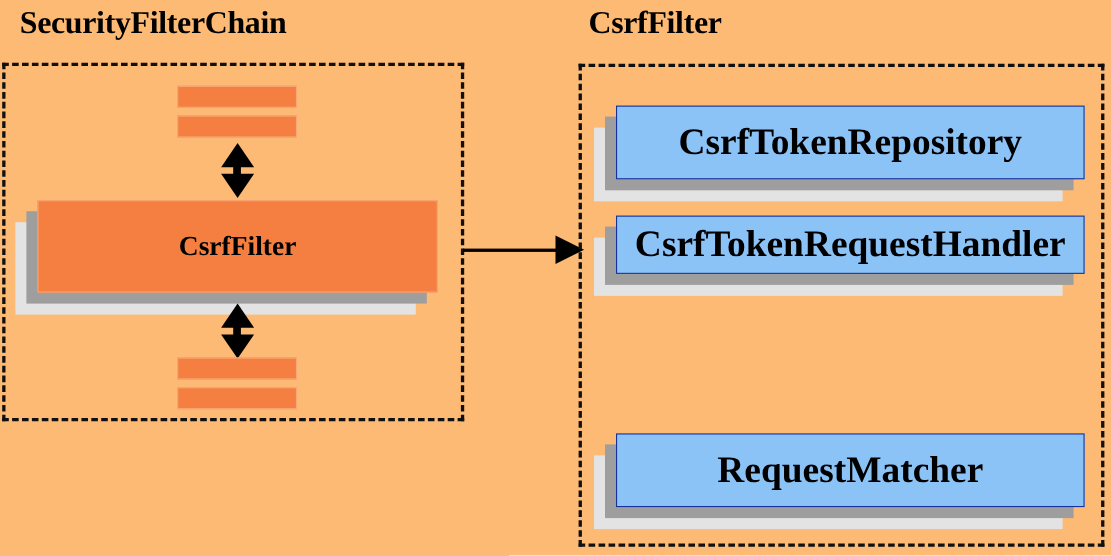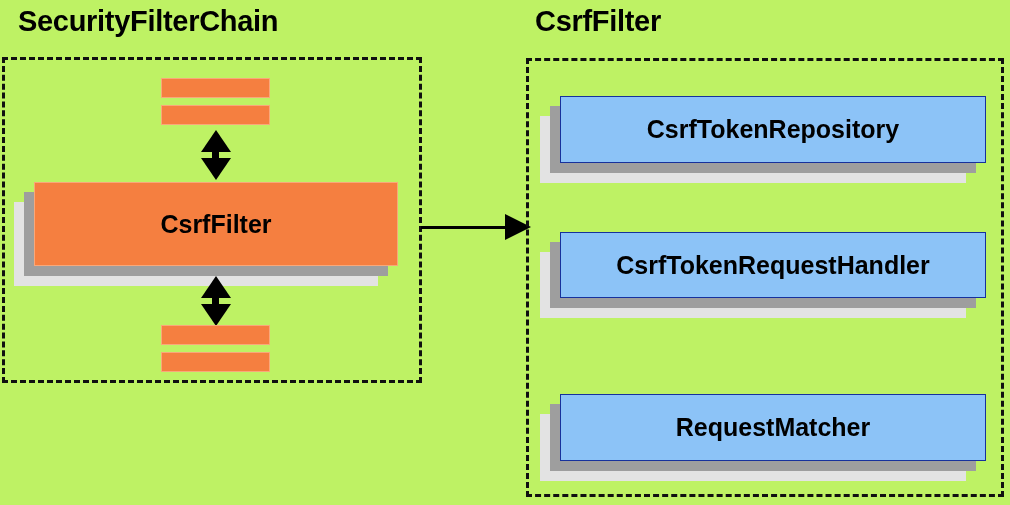--- a/index.html
+++ b/index.html
@@ -4,23 +4,23 @@
 <style>
   html, body {
     margin: 0;
     padding: 0;
     background: #ffffff;
   }
   #canvas {
     position: relative;
     width: 1010px;
     height: 505px;
-    background: #bef264;
+    background: #fdba74;
     overflow: hidden;
-    font-family: Liberation Sans, sans-serif;
+    font-family: Liberation Serif, serif;
   }
 
   
   .panel-title {
     position: absolute;
     font-weight: bold;
     font-size: 29px;
     line-height: 1;
     color: #000000;
     white-space: nowrap;
@@ -84,21 +84,21 @@
     background: #f57f40;
     border: 1px solid #f9a87a;
   }
   .stack.orange .label { font-size: 25px; }
 
   
   .stack.blue .face {
     background: #8cc3f7;
     border: 1px solid #17319c;
   }
-  .stack.blue .label { font-size: 25px; }
+  .stack.blue .label { font-size: 34px; }
 
   
   .bar {
     position: absolute;
     background: #f57f40;
     border: 1px solid #f9a87a;
     box-sizing: border-box;
   }
 
   
@@ -171,21 +171,21 @@
   <div class="dashed-panel" id="panel-csrffilter"></div>
 
   <div class="stack blue" style="left:560px; top:96px; width:426px; height:67px;">
     <div class="shadow-light"></div>
     <div class="shadow-dark"></div>
     <div class="face">
       <span class="label">CsrfTokenRepository</span>
     </div>
   </div>
 
-  <div class="stack blue" style="left:560px; top:196px; width:426px; height:66px;margin-top:36px;">
+  <div class="stack blue" style="left:560px; top:196px; width:426px; height:53px;">
     <div class="shadow-light"></div>
     <div class="shadow-dark"></div>
     <div class="face">
       <span class="label">CsrfTokenRequestHandler</span>
     </div>
   </div>
 
 
   <div class="stack blue" style="left:560px; top:394px; width:426px; height:67px;">
     <div class="shadow-light"></div>

